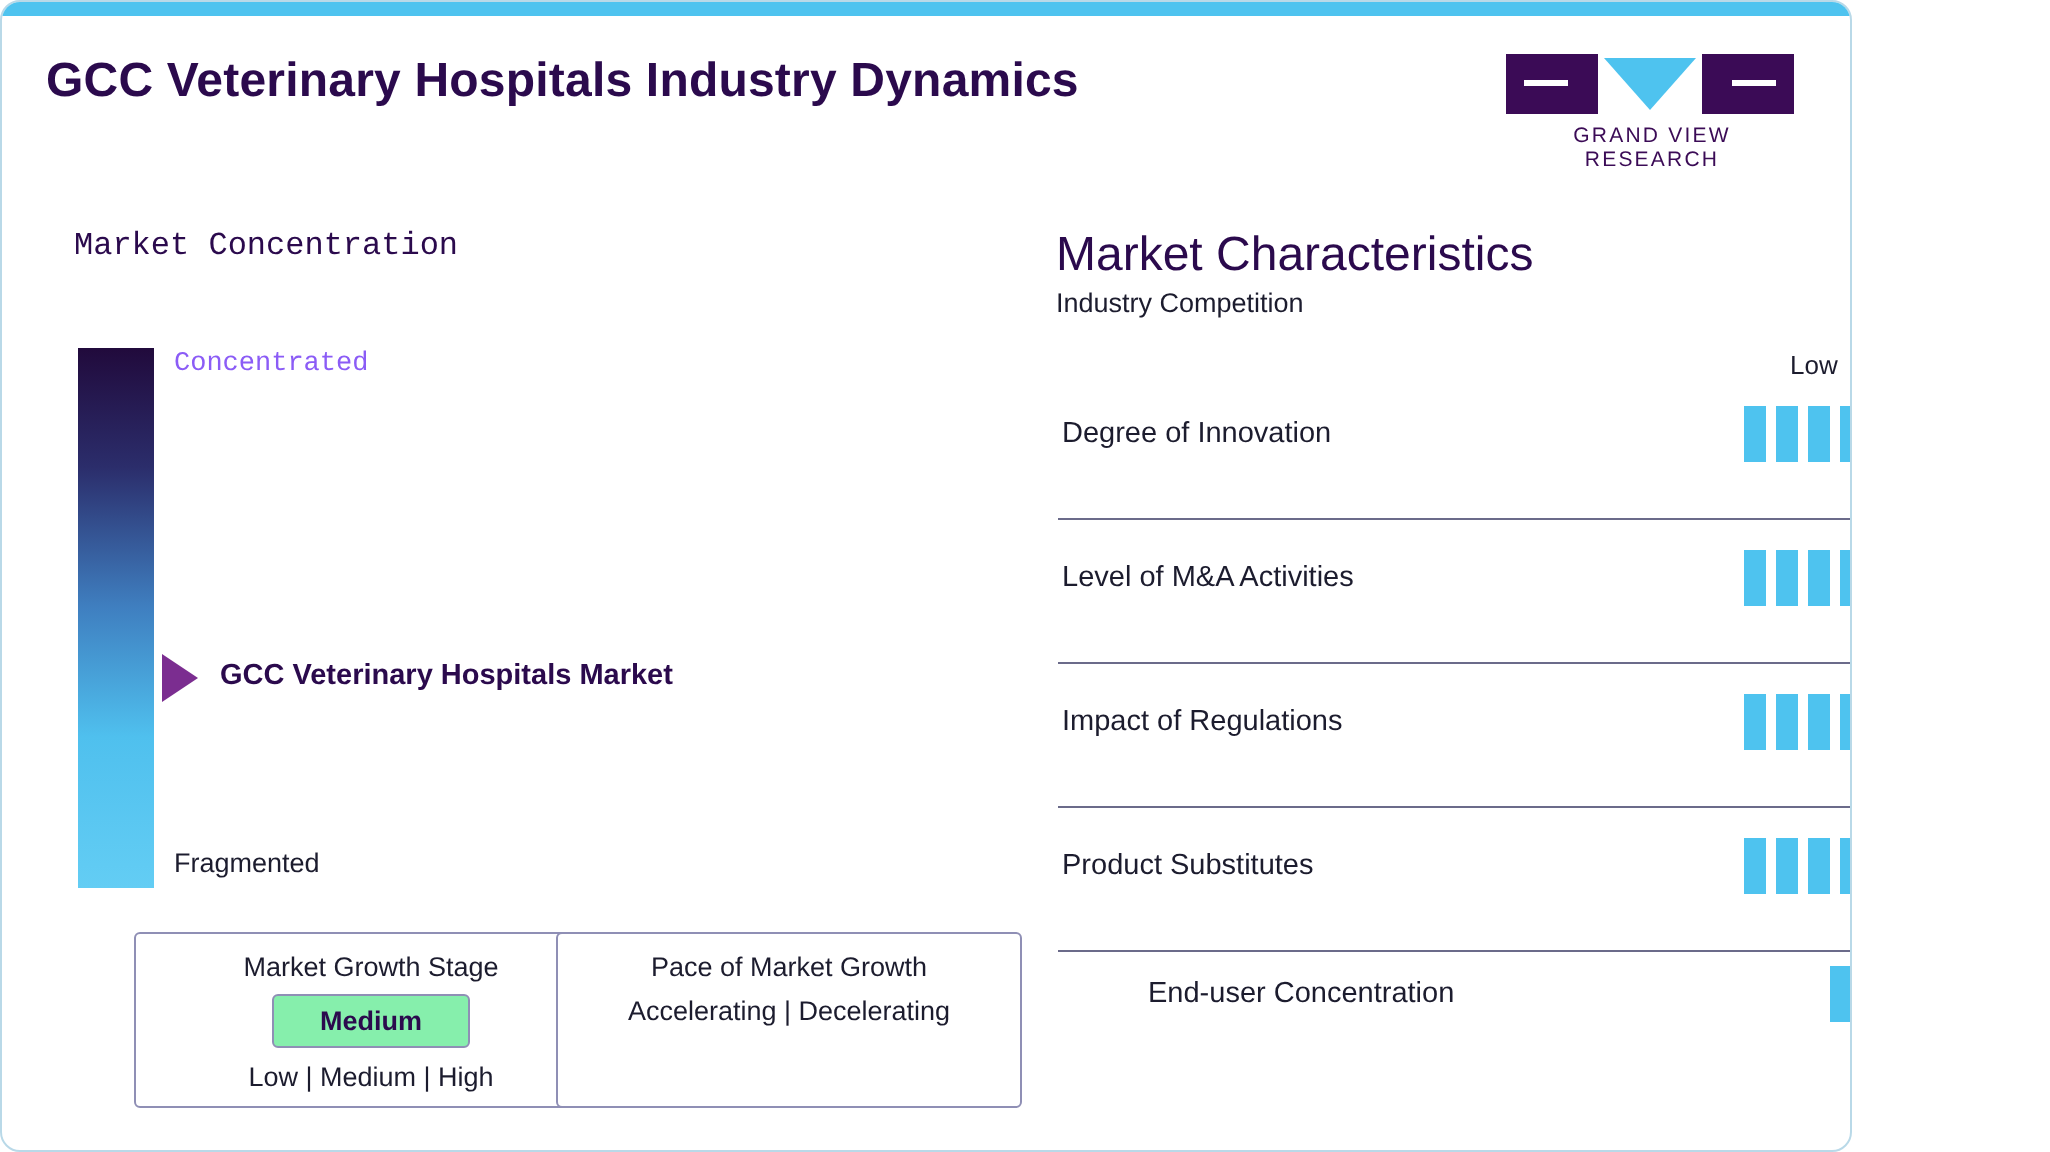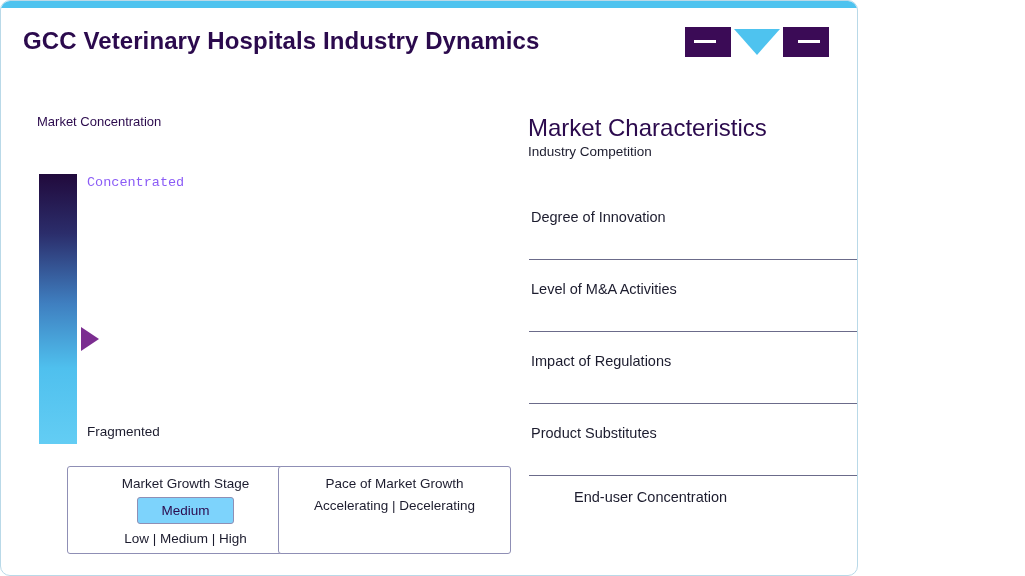--- a/index.html
+++ b/index.html
@@ -5,21 +5,21 @@
   html, body {
     margin: 0;
     padding: 0;
     background: #ffffff;
   }
   body {
     font-family: "Liberation Sans", sans-serif;
   }
   #page {
     position: relative;
-    width: 858px;
+    width: 926px;
     height: 576px;
     background: #ffffff;
     border: 1px solid #b9d9e8;
     border-radius: 10px;
     box-sizing: border-box;
     overflow: hidden;
   }
   #topbar {
     position: absolute;
     top: 0; left: 0;
@@ -84,22 +84,23 @@
     letter-spacing: 1.1px;
     color: #3b0b56;
     text-align: center;
     font-weight: normal;
   }
   
   #left-heading {
     position: absolute;
     left: 36px;
     top: 113px;
-    font-size: 13px;
-    color: #2b0a4d;
+    font-size: 16px;
+    color: #2b0a4d;
+    font-family: Liberation Mono, monospace;
   }
   #gradient-bar {
     position: absolute;
     left: 38px;
     top: 173px;
     width: 38px;
     height: 270px;
     background: linear-gradient(to bottom, #210a3c 0%, #2b2d6b 22%, #3f7fc0 48%, #4fc0ee 72%, #63cdf4 100%);
   }
   #label-concentrated {
@@ -149,23 +150,23 @@
     color: #1c1c2e;
     margin-top: 9px;
   }
   .stage-value {
     display: inline-block;
     margin-top: 6px;
     padding: 5px 23px;
     border: 1px solid #8f8fb5;
     border-radius: 3px;
     font-size: 13.5px;
-    font-weight: normal;
-    color: #2b0a4d;
-    background: #7dd3fc;
+    font-weight: bold;
+    color: #2b0a4d;
+    background: #86efac;
   }
   .stage-scale {
     font-size: 13.5px;
     color: #1c1c2e;
     margin-top: 7px;
   }
   
   #right-heading {
     position: absolute;
     left: 527px;
@@ -242,27 +243,29 @@
   <div id="title">GCC Veterinary Hospitals Industry Dynamics</div>
 
   <div id="logo">
     <div class="blocks">
       <div class="blk blk1"></div>
       <div class="blk blk2">
         <div class="tri"></div>
       </div>
       <div class="blk blk3"></div>
     </div>
+    <div class="logotext">GRAND VIEW RESEARCH</div>
   </div>
 
   <div id="left-heading">Market Concentration</div>
   <div id="gradient-bar"></div>
   <div id="label-concentrated">Concentrated</div>
   <div id="label-fragmented">Fragmented</div>
   <div id="marker"></div>
+  <div id="marker-label">GCC Veterinary Hospitals Market</div>
 
   <div class="stage-box" id="growth-stage-box">
     <div class="stage-title">Market Growth Stage</div>
     <div class="stage-value">Medium</div>
     <div class="stage-scale">Low | Medium | High</div>
   </div>
 
   <div class="stage-box" id="pace-box">
     <div class="stage-title">Pace of Market Growth</div>
     <div class="stage-scale">Accelerating | Decelerating</div>

